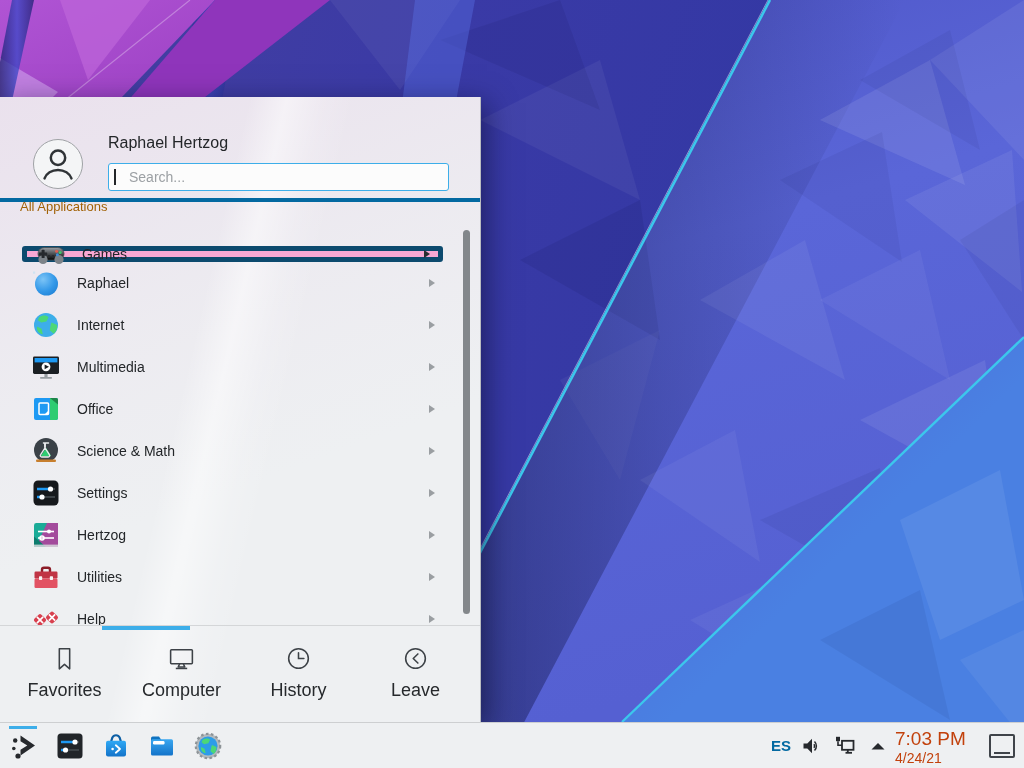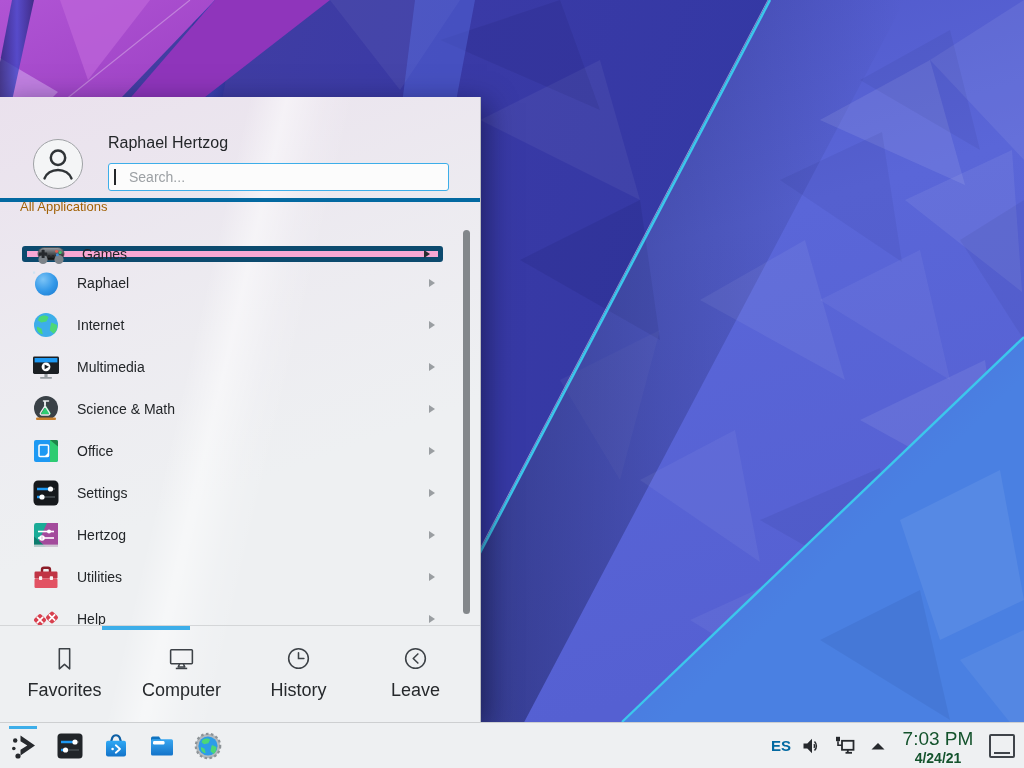--- a/index.html
+++ b/index.html
@@ -50,23 +50,23 @@
   
   .taskbar { position:absolute; left:0; bottom:0; width:100%; height:46px; background:#eef0f2;
              border-top:1px solid #cdcfd1; }
   .task-icons { position:absolute; left:8px; top:7px; display:flex; gap:14px; }
   .task-icon { position:relative; width:32px; height:32px; }
   .task-icon svg { width:32px; height:32px; }
   .task-icon.active::before { content:""; position:absolute; left:1px; top:-4px; width:28px; height:3px; background:#3daee9; }
   .tray { position:absolute; right:134px; top:0; height:100%; display:flex; align-items:center; gap:9px; }
   .kbd-layout { font-size:15px; font-weight:bold; color:#0369a1; }
   .tray svg { width:24px; height:24px; }
-  .clock { position:absolute; right:43px; top:0; height:100%; width:86px; text-align:center; color:#14532d; }
+  .clock { position:absolute; right:43px; top:0; height:100%; width:86px; color:#c2410c; }
   .clock .time { font-size:19px; line-height:1; margin-top:6px; }
-  .clock .date { font-size:14px; line-height:1; margin-top:3px;font-weight:bold; }
+  .clock .date { font-size:14px; line-height:1; margin-top:3px; }
   .peek { position:absolute; right:9px; top:11px; width:26px; height:24px; border:2px solid #3f444a; border-radius:2px; }
   .peek::after { content:""; position:absolute; left:3px; right:3px; bottom:2px; height:2.5px; background:#3f444a; }
 </style>
 </head>
 <body>
 
 <div class="screen">
 
   <svg class="wallpaper" viewBox="0 0 1024 768" preserveAspectRatio="none">
     <defs>
@@ -235,40 +235,40 @@
             <rect x="10" y="26" width="12" height="1.8" rx="0.8" fill="#989ea3"></rect>
           </svg>
           <span class="app-label">Multimedia</span>
           <span class="sub-arrow"></span>
         </div>
       </div>
 
       <div class="app-row">
         <div class="row-inner">
           <svg class="app-icon" viewBox="0 0 32 32">
-            <circle cx="16" cy="15" r="12" fill="#3a4147"></circle>
-            <path d="M12.5 18.4l3.5-5.6 3.3 5.2 1.2 2a1 1 0 0 1-.9 1.5h-7.4a1 1 0 0 1-.9-1.5z" fill="#2ecc71"></path>
-            <path d="M13.4 8h5.2M14.7 8v4.4l4.8 7.4a1.4 1.4 0 0 1-1.2 2.2h-6.6a1.4 1.4 0 0 1-1.2-2.2l4.8-7.4V8" fill="none" stroke="#e9ebed" stroke-width="1.3" stroke-linecap="round"></path>
-            <rect x="6" y="24.6" width="20" height="2.4" rx="1.1" fill="#c77f2e"></rect>
-          </svg>
-          <span class="app-label">Science &amp; Math</span>
-          <span class="sub-arrow"></span>
-        </div>
-      </div>
-
-      <div class="app-row">
-        <div class="row-inner">
-          <svg class="app-icon" viewBox="0 0 32 32">
             <rect x="4" y="5" width="24" height="22" rx="2" fill="#1d99f3"></rect>
             <path d="M20 5h6a2 2 0 0 1 2 2v18a2 2 0 0 1-2 2h-6z" fill="#2ecc71"></path>
             <path d="M20 5l8 6.5V7a2 2 0 0 0-2-2z" fill="#1e8449"></path>
             <rect x="9" y="10" width="9.5" height="11.5" rx="1" fill="none" stroke="#ffffff" stroke-width="1.5"></rect>
             <path d="M14.5 21.5l4-4v4z" fill="#ffffff"></path>
           </svg>
           <span class="app-label">Office</span>
+          <span class="sub-arrow"></span>
+        </div>
+      </div>
+
+      <div class="app-row">
+        <div class="row-inner">
+          <svg class="app-icon" viewBox="0 0 32 32">
+            <circle cx="16" cy="15" r="12" fill="#3a4147"></circle>
+            <path d="M12.5 18.4l3.5-5.6 3.3 5.2 1.2 2a1 1 0 0 1-.9 1.5h-7.4a1 1 0 0 1-.9-1.5z" fill="#2ecc71"></path>
+            <path d="M13.4 8h5.2M14.7 8v4.4l4.8 7.4a1.4 1.4 0 0 1-1.2 2.2h-6.6a1.4 1.4 0 0 1-1.2-2.2l4.8-7.4V8" fill="none" stroke="#e9ebed" stroke-width="1.3" stroke-linecap="round"></path>
+            <rect x="6" y="24.6" width="20" height="2.4" rx="1.1" fill="#c77f2e"></rect>
+          </svg>
+          <span class="app-label">Science &amp; Math</span>
           <span class="sub-arrow"></span>
         </div>
       </div>
 
       <div class="app-row">
         <div class="row-inner">
           <svg class="app-icon" viewBox="0 0 32 32">
             <rect x="3.5" y="3.5" width="25" height="25" rx="4.5" fill="#16191c"></rect>
             <line x1="7" y1="12" x2="25" y2="12" stroke="#3c4246" stroke-width="2"></line>
             <line x1="7" y1="12" x2="20.5" y2="12" stroke="#1d99f3" stroke-width="2.5"></line>

